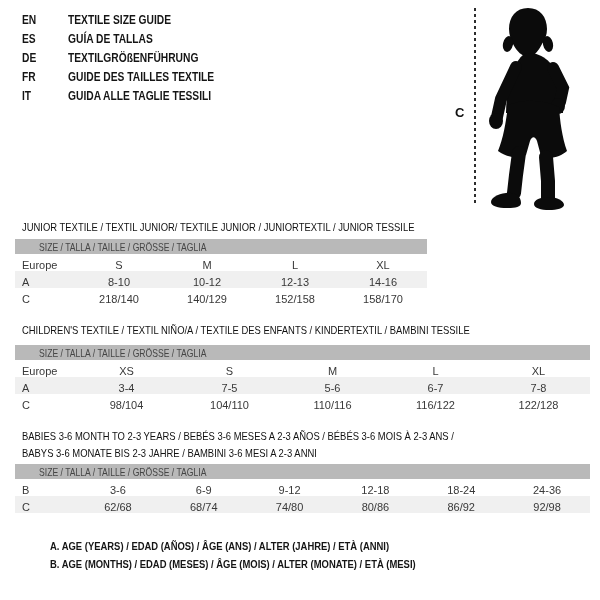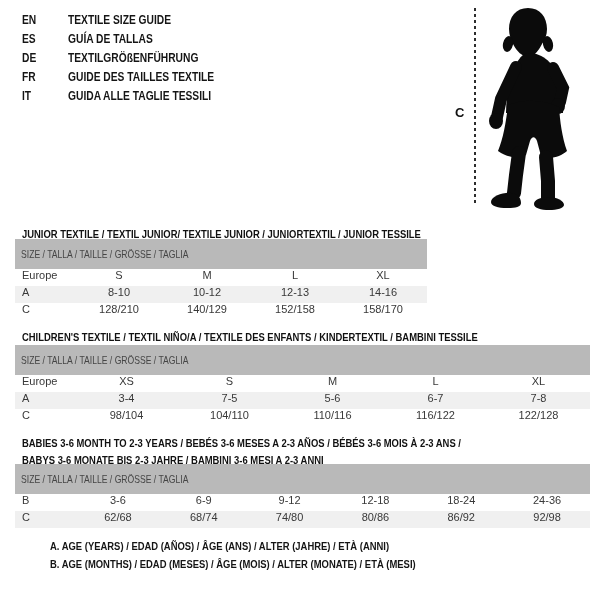--- a/index.html
+++ b/index.html
@@ -16,26 +16,26 @@
   .lang-code { width:46px; }
 
   
   .dash-line { position:absolute; left:474px; top:8px; width:2px; height:198px;
                background:repeating-linear-gradient(to bottom,#2d2d2d 0 3px,transparent 3px 6px); }
   .c-label { position:absolute; left:455px; top:105px; font-weight:bold; font-size:13px; color:#111; }
   .silhouette { position:absolute; left:486px; top:5px; width:113px; height:207px; }
 
   
   .sec { position:absolute; left:0; width:600px; }
-  .sec-title { position:absolute; left:22px; top:11px; font-weight:bold; font-size:11.5px; color:#111; }
+  .sec-title { position:absolute; left:22px; top:4px; font-weight:normal; font-size:11.5px; color:#111; }
   .title-line { height:17px; line-height:17px; }
   .size-table { position:absolute; left:15px; }
-  .bar { height:30px; background:var(--bar-bg,#b9b9b9); display:flex; align-items:center; padding-left:6px;
+  .bar { height:15px; background:var(--bar-bg,#b9b9b9); display:flex; align-items:center; padding-left:24px;
          font-size:10.5px; color:#454545;text-align:center; }
-  .trow { display:flex; height:17px; align-items:flex-start; font-size:11px; color:#383838; }
+  .trow { display:flex; height:17px; align-items:flex-end; font-size:11px; color:#383838; }
   .trow.shaded { background:var(--shade-bg,#f0f0f0); }
   .tlabel { width:60px; padding-left:7px; }
   .tcell { flex:1; text-align:center; }
 
   #sec1 { top:215px; } #sec1 .size-table { top:24px; width:412px; }
   #sec2 { top:318px; } #sec2 .size-table { top:27px; width:575px; }
   #sec3 { top:424px; } #sec3 .size-table { top:40px; width:575px; }
 
   
   .footnotes { position:absolute; left:22px; top:537px; }
@@ -115,21 +115,21 @@
           </div>
           <div class="trow shaded">
             <div class="tlabel">A</div>
             <div class="tcell">8-10</div>
             <div class="tcell">10-12</div>
             <div class="tcell">12-13</div>
             <div class="tcell">14-16</div>
           </div>
           <div class="trow">
             <div class="tlabel">C</div>
-            <div class="tcell">128/210</div>
+            <div class="tcell">218/140</div>
             <div class="tcell">140/129</div>
             <div class="tcell">152/158</div>
             <div class="tcell">158/170</div>
           </div>
         </div>
     </div>
   </section>
 
   <section class="sec" id="sec2">
     <div class="sec-title">

